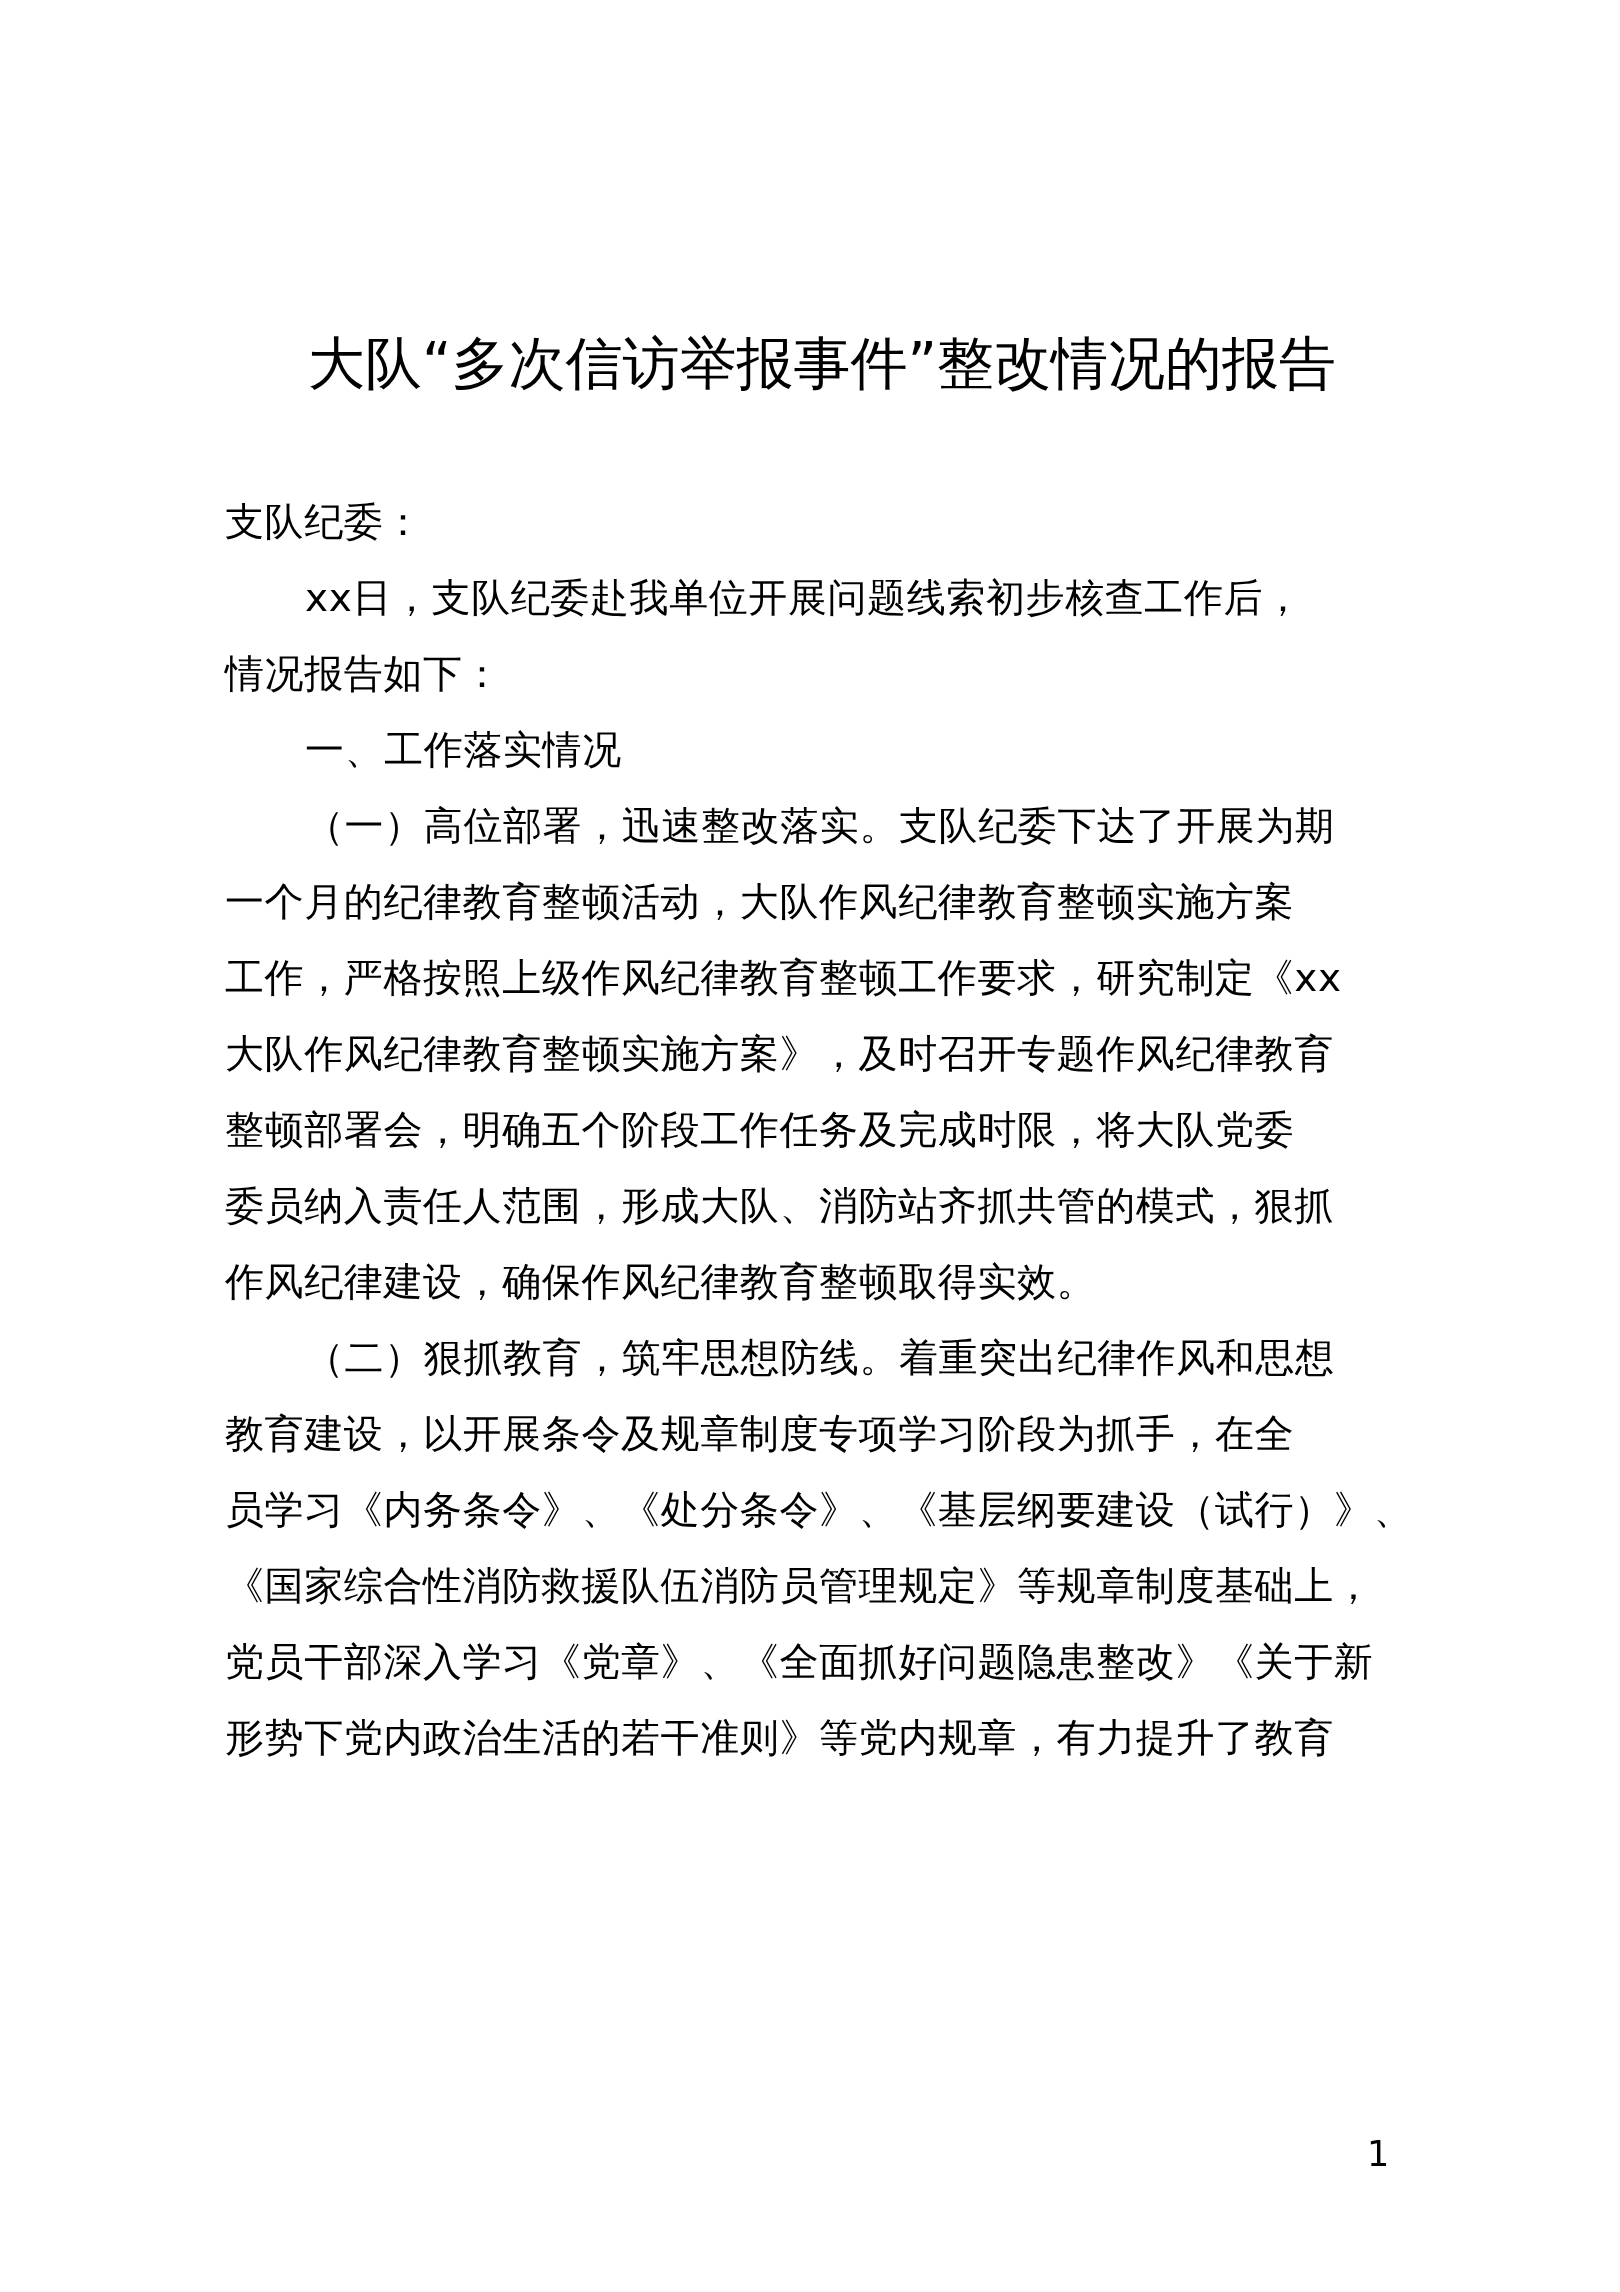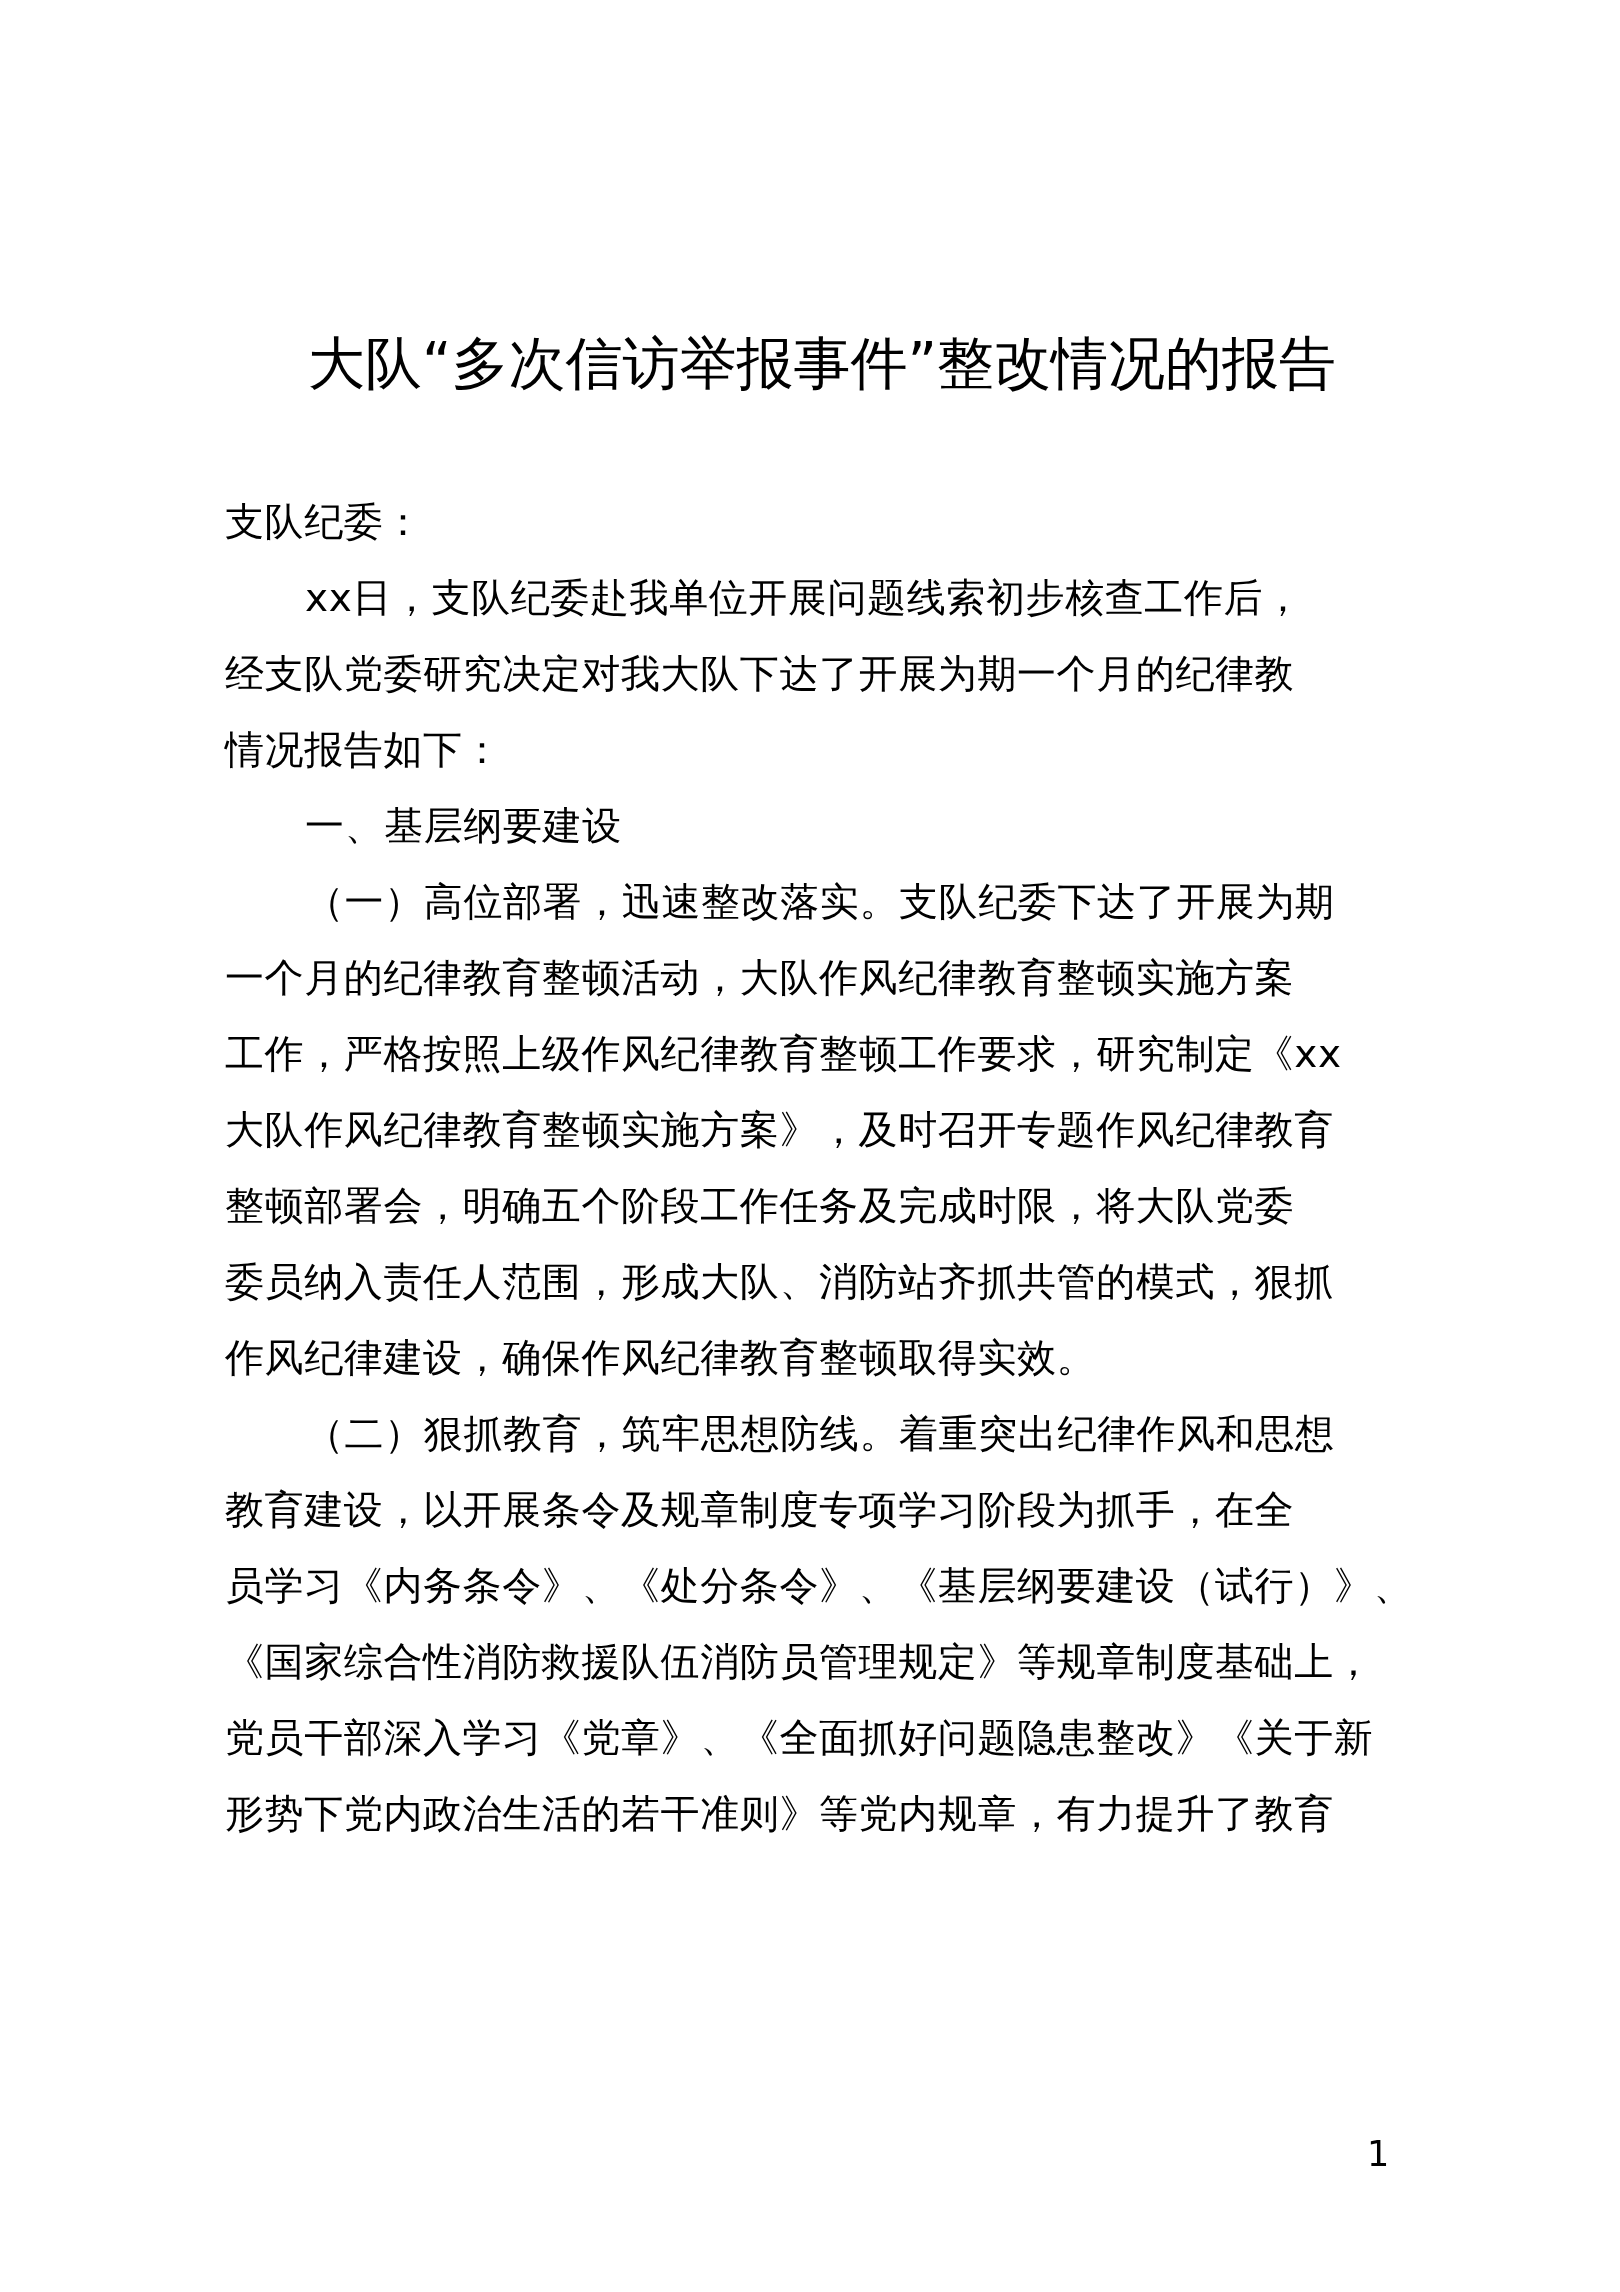--- a/index.html
+++ b/index.html
@@ -61,23 +61,22 @@
   </style>
 </head>
 <body>
 
 <div class="page">
   <h1 class="title">大队“多次信访举报事件”整改情况的报告</h1>
 
   <div class="body-text">
     <span class="line">支队纪委：</span>
     <span class="line indent">xx日，支队纪委赴我单位开展问题线索初步核查工作后，</span>
-    <span class="line">经支队党委研究决定对我大队下达了开展为期一个月的纪律教</span>
     <span class="line">情况报告如下：</span>
-    <span class="line indent">一、基层纲要建设</span>
+    <span class="line indent">一、工作落实情况</span>
     <span class="line indent">（一）高位部署，迅速整改落实。支队纪委下达了开展为期</span>
     <span class="line">一个月的纪律教育整顿活动，大队作风纪律教育整顿实施方案</span>
     <span class="line">工作，严格按照上级作风纪律教育整顿工作要求，研究制定《xx</span>
     <span class="line">大队作风纪律教育整顿实施方案》，及时召开专题作风纪律教育</span>
     <span class="line">整顿部署会，明确五个阶段工作任务及完成时限，将大队党委</span>
     <span class="line">委员纳入责任人范围，形成大队、消防站齐抓共管的模式，狠抓</span>
     <span class="line">作风纪律建设，确保作风纪律教育整顿取得实效。</span>
     <span class="line indent">（二）狠抓教育，筑牢思想防线。着重突出纪律作风和思想</span>
     <span class="line">教育建设，以开展条令及规章制度专项学习阶段为抓手，在全</span>
     <span class="line">员学习《内务条令》、《处分条令》、《基层纲要建设（试行）》、</span>

